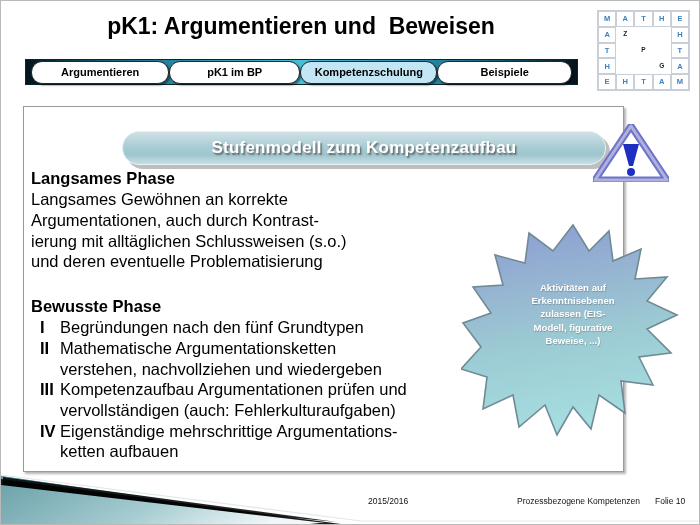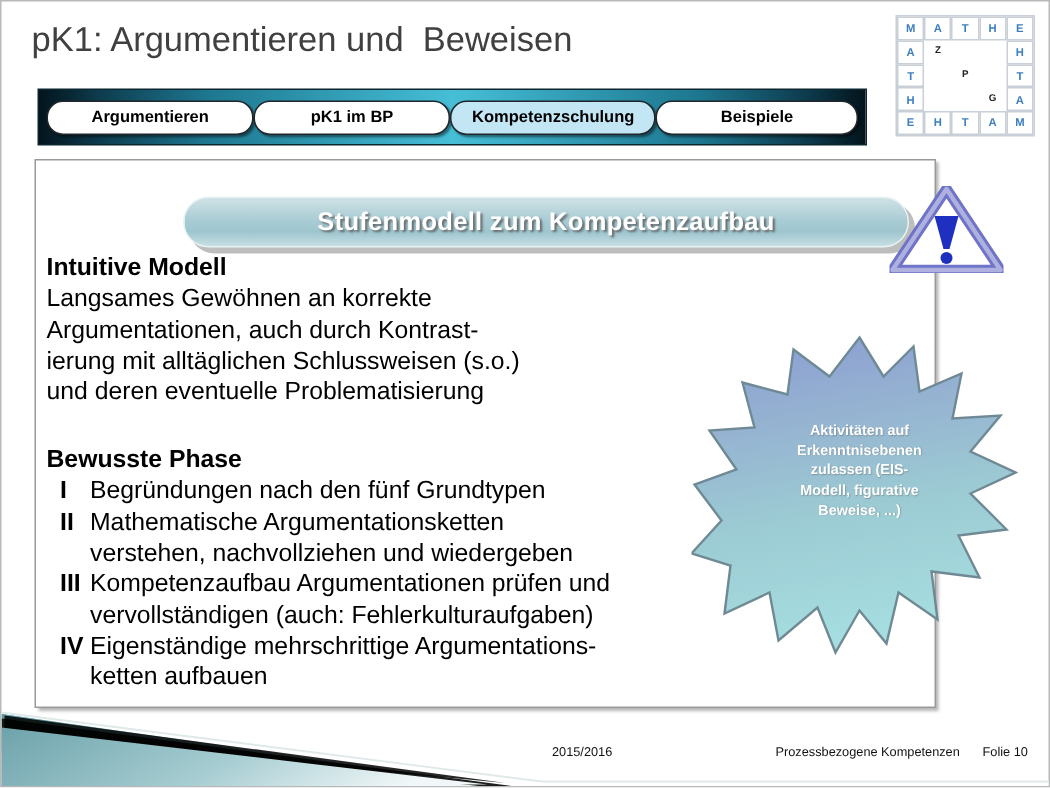--- a/index.html
+++ b/index.html
@@ -19,23 +19,24 @@
     box-sizing: border-box;
     border: 1px solid #b9b9b9;
   }
 
   
   .slide-title {
     position: absolute;
     left: 20px;
     top: 12px;
     width: 560px;
+    text-align: center;
     font-size: 23px;
-    font-weight: normal;
-    color: #404040;
+    font-weight: bold;
+    color: #000000;
     letter-spacing: 0px;
     white-space: pre;
   }
 
   
   .logo-grid {
     position: absolute;
     left: 596px;
     top: 9px;
     width: 93px;
@@ -66,21 +67,21 @@
   .logo-cell.blank {
     border: none;
   }
 
   
   .navbar {
     position: absolute;
     left: 24px;
     top: 58px;
     width: 553px;
-    height: 38px;
+    height: 26px;
     background: linear-gradient(to right,
       #03141c 0%, #0d3a4c 7%, #1d768f 20%,
       #3fb3cc 45%, #46bed6 50%, #3fb3cc 55%,
       #1d768f 80%, #0d3a4c 93%, #03141c 100%);
     border: 1px solid #0a2630;
     box-sizing: border-box;
     display: flex;
     align-items: center;
     justify-content: space-around;
     padding: 0 5px;
@@ -345,21 +346,21 @@
     <div class="star-text">
       <div>Aktivitäten auf</div>
       <div>Erkenntnisebenen</div>
       <div>zulassen (EIS-</div>
       <div>Modell, figurative</div>
       <div>Beweise, ...)</div>
     </div>
   </div>
 
   <div class="phase-block" id="intuitive-block">
-    <div class="phase-heading">Intuitive Modell</div>
+    <div class="phase-heading">Langsames Phase</div>
     <div class="phase-line">Langsames Gewöhnen an korrekte</div>
     <div class="phase-line">Argumentationen, auch durch Kontrast-</div>
     <div class="phase-line">ierung mit alltäglichen Schlussweisen (s.o.)</div>
     <div class="phase-line">und deren eventuelle Problematisierung</div>
   </div>
 
   <div class="phase-block" id="bewusste-block">
     <div class="phase-heading">Bewusste Phase</div>
     <ul class="roman-list">
       <li class="roman-item">

